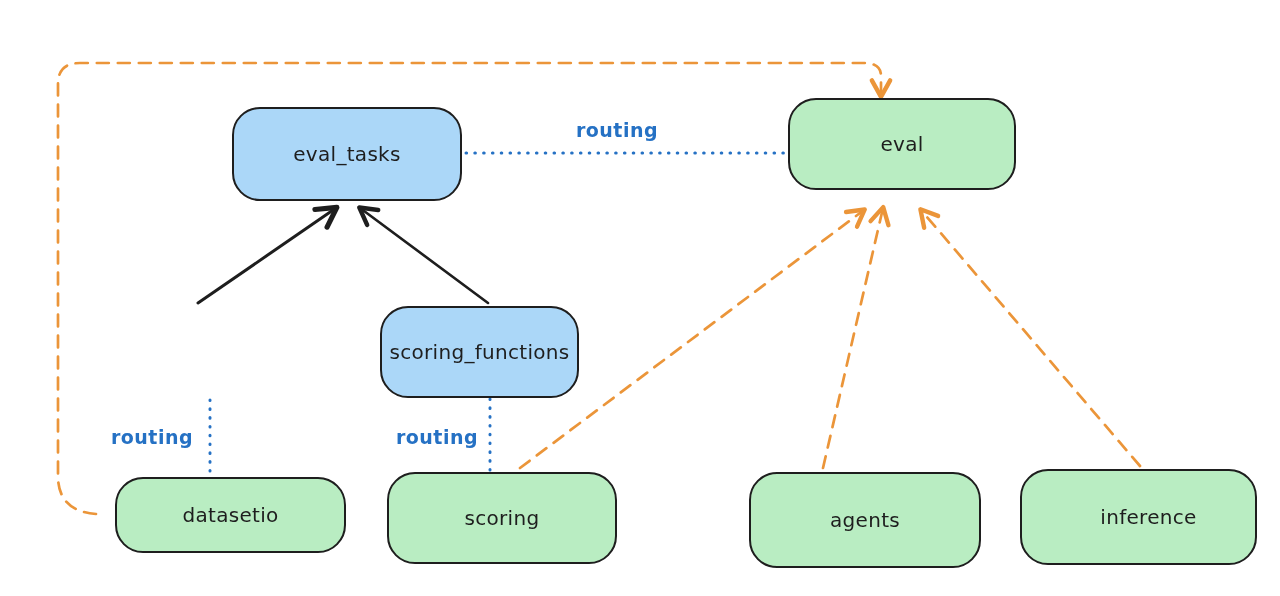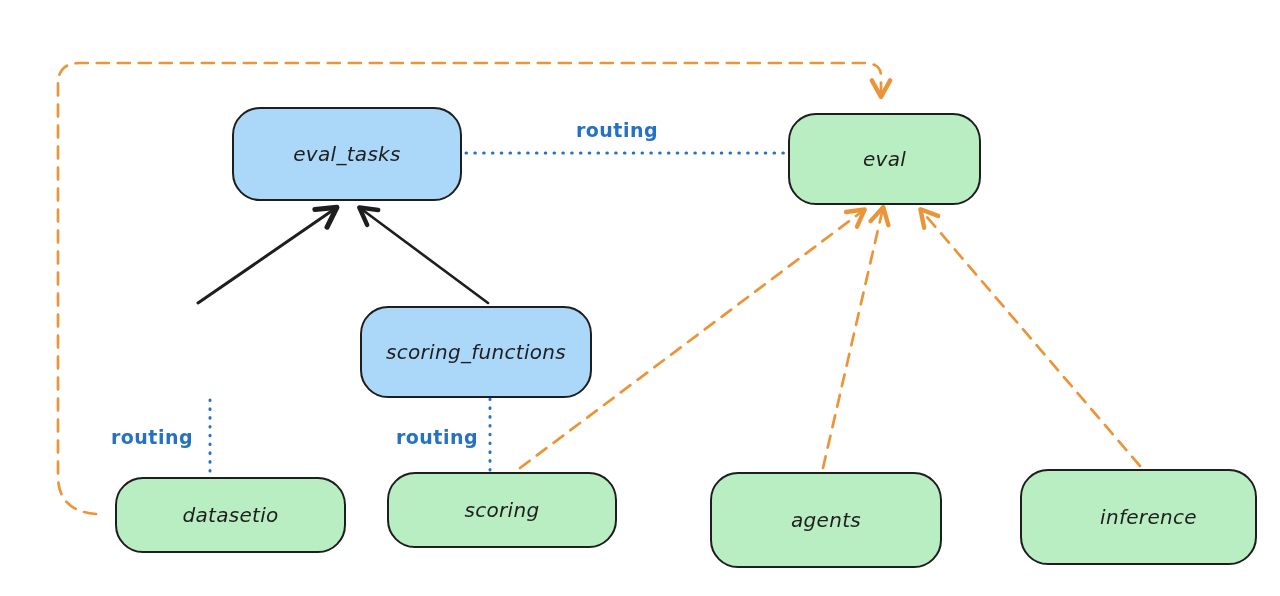--- a/index.html
+++ b/index.html
@@ -24,21 +24,20 @@
     position: absolute;
     box-sizing: border-box;
     border: 2.6px solid var(--stroke-dark, #1e1e1e);
     border-radius: 28px;
     display: flex;
     align-items: center;
     justify-content: center;
     font-size: 20px;
     color: var(--stroke-dark, #1e1e1e);
     letter-spacing: 0.3px;
-    font-style: italic;
   }
   .node.blue  { background: var(--node-blue, #abd7f8); }
   .node.green { background: var(--node-green, #b9edc2); }
 
   .edge-label {
     position: absolute;
     color: var(--accent-blue, #2571c4);
     font-size: 19px;
     font-weight: bold;
     letter-spacing: 0.5px;
@@ -90,38 +89,38 @@
     </g>
     <g>
       <line x1="490" y1="399" x2="490" y2="471" class="edge-blue" stroke-width="3" stroke-dasharray="0.6 8.2" stroke-linecap="round"></line>
     </g>
   </svg>
 
   <div class="node blue" style="left:232px; top:107px; width:230px; height:94px;">
     <span>eval_tasks</span>
   </div>
 
-  <div class="node green" style="left:788px; top:113px; width:193px; height:92px;">
+  <div class="node green" style="left:788px; top:98px; width:228px; height:92px;">
     <span>eval</span>
   </div>
 
 
-  <div class="node blue" style="left:360px; top:306px; width:232px; height:92px;">
+  <div class="node blue" style="left:380px; top:306px; width:199px; height:92px;">
     <span>scoring_functions</span>
   </div>
 
   <div class="node green" style="left:96px; top:477px; width:231px; height:76px;margin-left:19px;">
     <span>datasetio</span>
   </div>
 
-  <div class="node green" style="left:387px; top:472px; width:230px; height:76px;">
+  <div class="node green" style="left:387px; top:472px; width:230px; height:92px;">
     <span>scoring</span>
   </div>
 
-  <div class="node green" style="left:710px; top:472px; width:232px; height:96px;">
+  <div class="node green" style="left:749px; top:472px; width:232px; height:96px;">
     <span>agents</span>
   </div>
 
   <div class="node green" style="left:1020px; top:469px; width:237px; height:96px;padding-left:20px;">
     <span>inference</span>
   </div>
 
   <div class="edge-label" style="left:617px; top:130px;">routing</div>
 
   <div class="edge-label" style="left:152px; top:437px;">routing</div>

